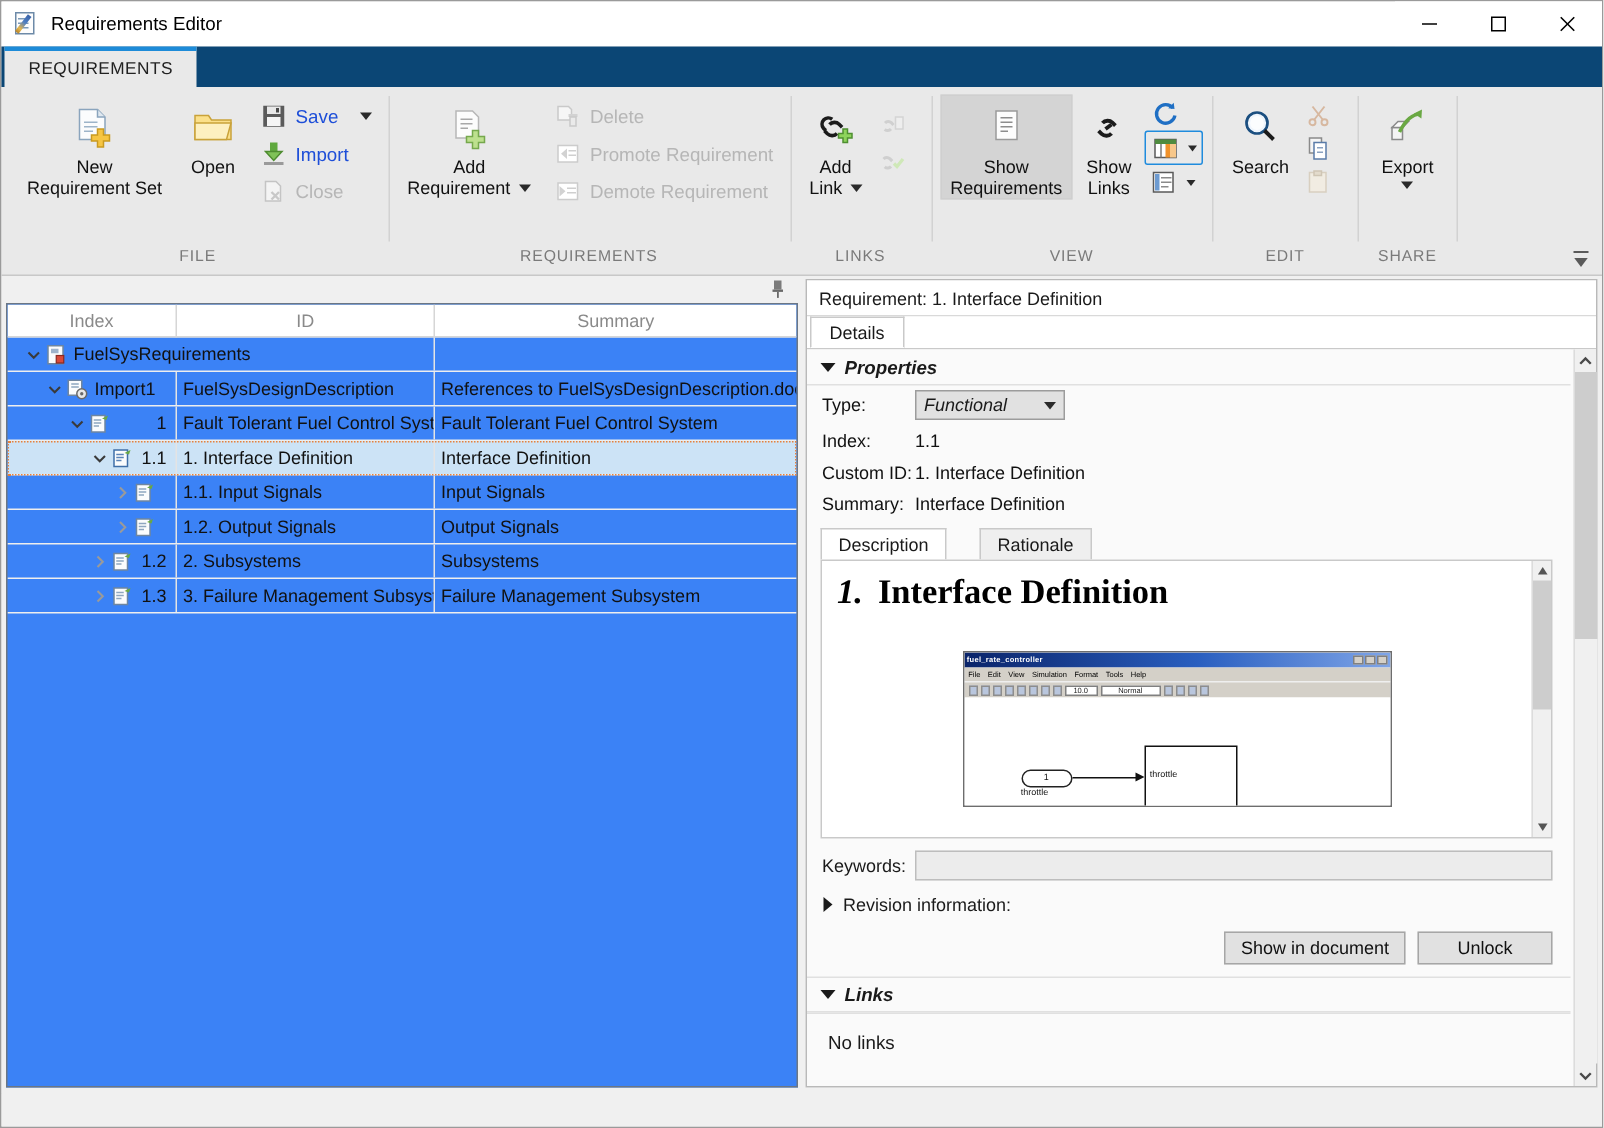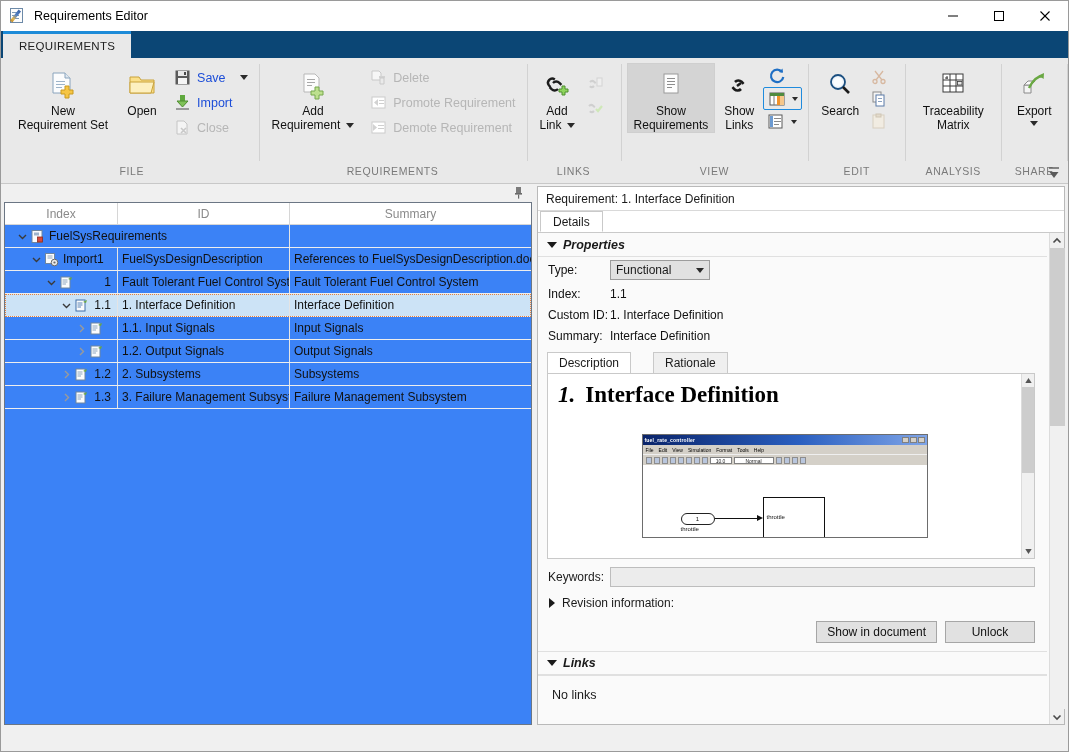--- a/index.html
+++ b/index.html
@@ -280,21 +280,21 @@
   .prop-val { color: #111; }
 
   .dd {
     height: 20px; width: 100px;
     background: #e1e1e1;
     border: 1px solid #9c9c9c;
     display: flex; align-items: center;
     padding: 0 5px;
     font-size: 12px;
   }
-  .dd .ddtxt { flex: 1 1 auto; }
+  .dd .ddtxt { flex: 1 1 auto; font-style: italic; }
 
   .desc-tabs { display: flex; align-items: flex-end; margin: 6px 0 0 9px; height: 21px; gap: 22px; }
   .desc-tab {
     height: 21px; padding: 0 11px;
     display: flex; align-items: center;
     font-size: 12px;
     border: 1px solid #c9c9c9;
     background: #fafafa;
     border-bottom: none;
   }
@@ -730,42 +730,20 @@
                 <rect x="2" y="2" width="11" height="13" fill="#f1ece2" stroke="#d8cfc0" stroke-width="1"></rect>
                 <rect x="5" y="1" width="5" height="3" fill="#e3dbcc" stroke="#cfc5b4" stroke-width="1"></rect>
               </svg>
             </div>
           </div>
         </div>
       </div>
       <div class="rglabel">EDIT</div>
     </div>
 
-    <div class="rgroup">
-      <div class="rgbody">
-        <div class="bigbtn" style="min-width:84px">
-          <div class="ico">
-            <svg width="28" height="28" viewBox="0 0 28 28">
-              <rect x="4" y="3" width="20" height="18" fill="#ffffff" stroke="#3a3a3a" stroke-width="1"></rect>
-              <line x1="4" y1="9" x2="24" y2="9" stroke="#3a3a3a" stroke-width="1"></line>
-              <line x1="4" y1="15" x2="24" y2="15" stroke="#3a3a3a" stroke-width="1"></line>
-              <line x1="11" y1="3" x2="11" y2="21" stroke="#3a3a3a" stroke-width="1"></line>
-              <line x1="17" y1="3" x2="17" y2="21" stroke="#3a3a3a" stroke-width="1"></line>
-              <path d="M6 7 h3 M8 5 v3" stroke="#3a3a3a" stroke-width="1"></path>
-              <rect x="18.5" y="10.5" width="4.5" height="3.5" fill="#e8e8e8" stroke="#3a3a3a" stroke-width=".8"></rect>
-            </svg>
-          </div>
-          <div class="lbl">
-            <div>Traceability</div>
-            <div>Matrix</div>
-          </div>
-        </div>
-      </div>
-      <div class="rglabel">ANALYSIS</div>
-    </div>
 
     <div class="rgroup">
       <div class="rgbody">
         <div class="bigbtn" style="min-width:54px">
           <div class="ico">
             <svg width="28" height="28" viewBox="0 0 28 28">
               <path d="M4 14 h7 v8 h-7 z" fill="#f4f4f4" stroke="#8a8a8a" stroke-width="1"></path>
               <path d="M4 14 l4 -4 h7 l-4 4 z" fill="#fafafa" stroke="#8a8a8a" stroke-width="1"></path>
               <path d="M9 17 q6 -12 14 -12" fill="none" stroke="#6aa843" stroke-width="2.4"></path>
               <path d="M24 2 l-0.4 6 l-5 -3.4 z" fill="#6aa843"></path>

